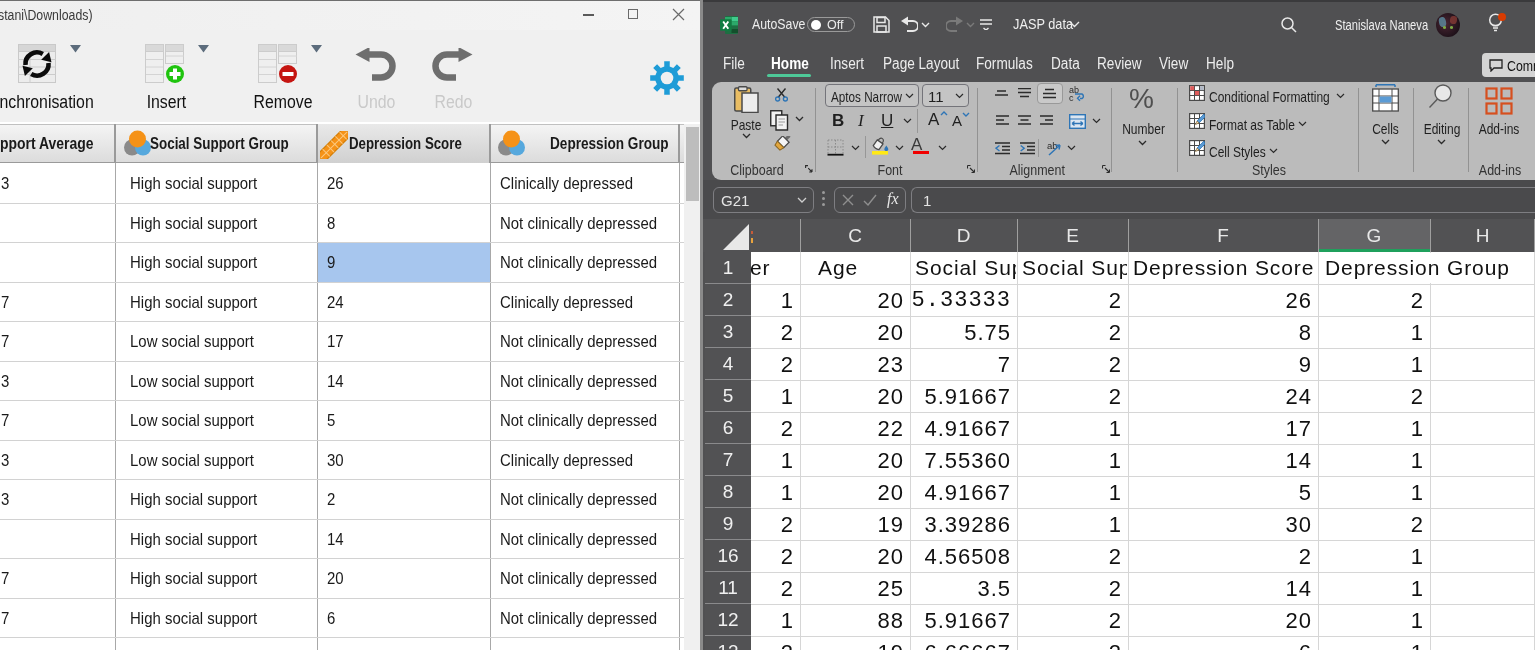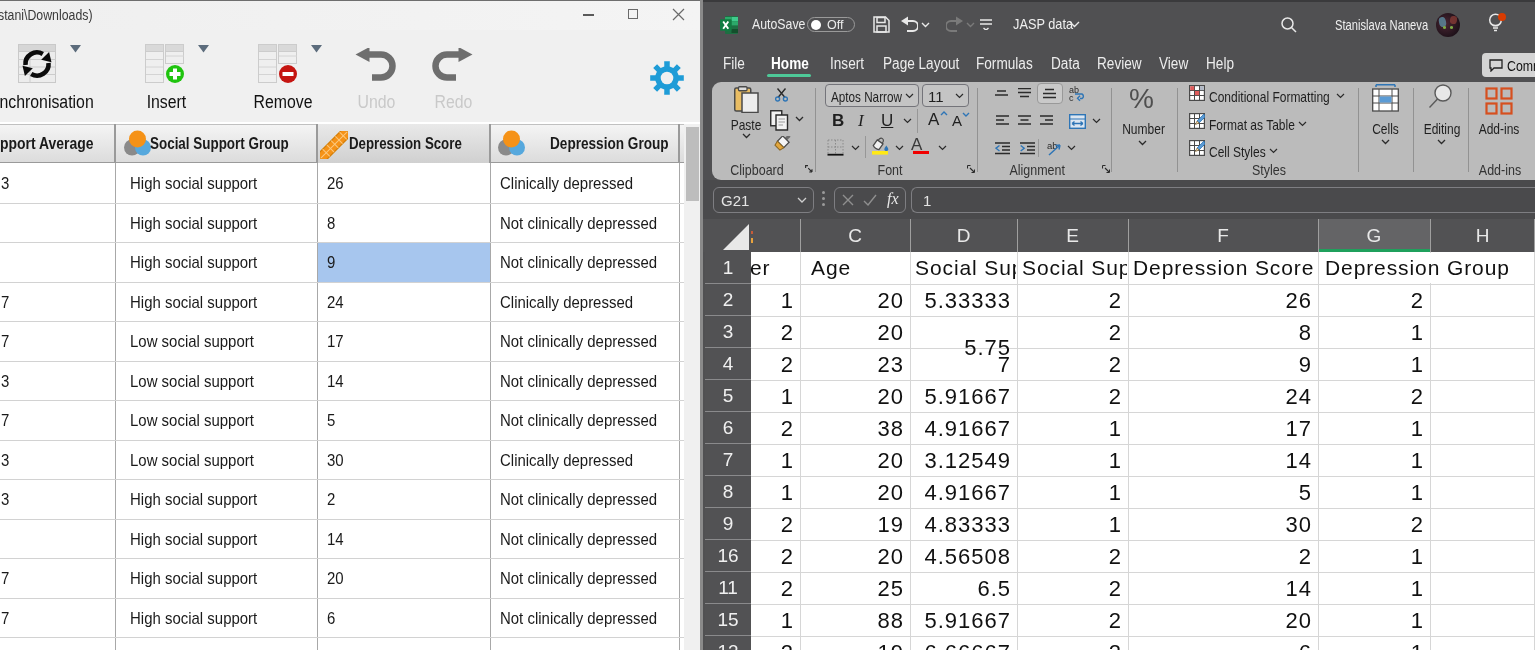--- a/index.html
+++ b/index.html
@@ -595,21 +595,21 @@
     <div class="abs" style="left:2px;top:284px;width:46px;height:32px;border-bottom:1px solid #8a8a8c;color:#f0f0f0;font-size:19px;text-align:center;line-height:32px;">2</div>
     <div class="abs" style="left:2px;top:316px;width:46px;height:32px;border-bottom:1px solid #8a8a8c;color:#f0f0f0;font-size:19px;text-align:center;line-height:32px;">3</div>
     <div class="abs" style="left:2px;top:348px;width:46px;height:32px;border-bottom:1px solid #8a8a8c;color:#f0f0f0;font-size:19px;text-align:center;line-height:32px;">4</div>
     <div class="abs" style="left:2px;top:380px;width:46px;height:32px;border-bottom:1px solid #8a8a8c;color:#f0f0f0;font-size:19px;text-align:center;line-height:32px;">5</div>
     <div class="abs" style="left:2px;top:412px;width:46px;height:32px;border-bottom:1px solid #8a8a8c;color:#f0f0f0;font-size:19px;text-align:center;line-height:32px;">6</div>
     <div class="abs" style="left:2px;top:444px;width:46px;height:32px;border-bottom:1px solid #8a8a8c;color:#f0f0f0;font-size:19px;text-align:center;line-height:32px;">7</div>
     <div class="abs" style="left:2px;top:476px;width:46px;height:32px;border-bottom:1px solid #8a8a8c;color:#f0f0f0;font-size:19px;text-align:center;line-height:32px;">8</div>
     <div class="abs" style="left:2px;top:508px;width:46px;height:32px;border-bottom:1px solid #8a8a8c;color:#f0f0f0;font-size:19px;text-align:center;line-height:32px;">9</div>
     <div class="abs" style="left:2px;top:540px;width:46px;height:32px;border-bottom:1px solid #8a8a8c;color:#f0f0f0;font-size:19px;text-align:center;line-height:32px;">16</div>
     <div class="abs" style="left:2px;top:572px;width:46px;height:32px;border-bottom:1px solid #8a8a8c;color:#f0f0f0;font-size:19px;text-align:center;line-height:32px;">11</div>
-    <div class="abs" style="left:2px;top:604px;width:46px;height:32px;border-bottom:1px solid #8a8a8c;color:#f0f0f0;font-size:19px;text-align:center;line-height:32px;">15</div>
+    <div class="abs" style="left:2px;top:604px;width:46px;height:32px;border-bottom:1px solid #8a8a8c;color:#f0f0f0;font-size:19px;text-align:center;line-height:32px;">12</div>
     <div class="abs" style="left:2px;top:636px;width:46px;height:32px;border-bottom:1px solid #8a8a8c;color:#f0f0f0;font-size:19px;text-align:center;line-height:32px;">13</div>
     <div class="abs" style="left:96.5px;top:252px;width:1px;height:398px;background:#d6d6d6;"></div>
     <div class="abs" style="left:206.5px;top:252px;width:1px;height:398px;background:#d6d6d6;"></div>
     <div class="abs" style="left:313.5px;top:252px;width:1px;height:398px;background:#d6d6d6;"></div>
     <div class="abs" style="left:424.5px;top:252px;width:1px;height:398px;background:#d6d6d6;"></div>
     <div class="abs" style="left:614.5px;top:252px;width:1px;height:398px;background:#d6d6d6;"></div>
     <div class="abs" style="left:726.5px;top:252px;width:1px;height:398px;background:#d6d6d6;"></div>
     <div class="abs" style="left:830.5px;top:252px;width:1px;height:398px;background:#d6d6d6;"></div>
     <div class="abs" style="left:48px;top:284px;width:784px;height:1px;background:#d6d6d6;"></div>
     <div class="abs" style="left:48px;top:316px;width:784px;height:1px;background:#d6d6d6;"></div>
@@ -617,83 +617,83 @@
     <div class="abs" style="left:48px;top:380px;width:784px;height:1px;background:#d6d6d6;"></div>
     <div class="abs" style="left:48px;top:412px;width:784px;height:1px;background:#d6d6d6;"></div>
     <div class="abs" style="left:48px;top:444px;width:784px;height:1px;background:#d6d6d6;"></div>
     <div class="abs" style="left:48px;top:476px;width:784px;height:1px;background:#d6d6d6;"></div>
     <div class="abs" style="left:48px;top:508px;width:784px;height:1px;background:#d6d6d6;"></div>
     <div class="abs" style="left:48px;top:540px;width:784px;height:1px;background:#d6d6d6;"></div>
     <div class="abs" style="left:48px;top:572px;width:784px;height:1px;background:#d6d6d6;"></div>
     <div class="abs" style="left:48px;top:604px;width:784px;height:1px;background:#d6d6d6;"></div>
     <div class="abs" style="left:48px;top:636px;width:784px;height:1px;background:#d6d6d6;"></div>
     <div class="abs xcell" style="left:47px;top:256px;width:50px;overflow:hidden;white-space:nowrap;">er</div>
-    <div class="abs xcell" style="left:108px;top:256px;width:100px;overflow:hidden;white-space:nowrap;">Age</div>
+    <div class="abs xcell" style="left:115px;top:256px;width:100px;overflow:hidden;white-space:nowrap;">Age</div>
     <div class="abs xcell" style="left:212px;top:256px;width:101px;overflow:hidden;white-space:nowrap;">Social Support Average</div>
     <div class="abs xcell" style="left:319px;top:256px;width:105px;overflow:hidden;white-space:nowrap;">Social Support Group</div>
     <div class="abs xcell" style="left:430px;top:256px;width:184px;overflow:hidden;white-space:nowrap;">Depression Score</div>
     <div class="abs" style="left:725px;top:253px;width:4px;height:30px;background:#fff;"></div>
       <div class="abs xcell" style="left:622px;top:256px;width:200px;white-space:nowrap;">Depression Group</div>
     <div class="abs xnum" style="left:-29px;top:288px;width:120px;text-align:right;">1</div>
     <div class="abs xnum" style="left:81px;top:288px;width:120px;text-align:right;">20</div>
-    <div class="abs xnum" style="left:188px;top:288px;width:120px;text-align:right;">5.33333</div>
+    <div class="abs xnum" style="left:188px;top:288px;width:120px;text-align:right;font-family:Liberation Mono, monospace;">5.33333</div>
     <div class="abs xnum" style="left:299px;top:288px;width:120px;text-align:right;">2</div>
     <div class="abs xnum" style="left:489px;top:288px;width:120px;text-align:right;">26</div>
     <div class="abs xnum" style="left:601px;top:288px;width:120px;text-align:right;">2</div>
     <div class="abs xnum" style="left:-29px;top:320px;width:120px;text-align:right;">2</div>
     <div class="abs xnum" style="left:81px;top:320px;width:120px;text-align:right;">20</div>
-    <div class="abs xnum" style="left:188px;top:320px;width:120px;text-align:right;margin-top:15px;">5.75</div>
+    <div class="abs xnum" style="left:188px;top:320px;width:120px;text-align:right;">5.75</div>
     <div class="abs xnum" style="left:299px;top:320px;width:120px;text-align:right;">2</div>
     <div class="abs xnum" style="left:489px;top:320px;width:120px;text-align:right;">8</div>
     <div class="abs xnum" style="left:601px;top:320px;width:120px;text-align:right;">1</div>
     <div class="abs xnum" style="left:-29px;top:352px;width:120px;text-align:right;">2</div>
     <div class="abs xnum" style="left:81px;top:352px;width:120px;text-align:right;">23</div>
     <div class="abs xnum" style="left:188px;top:352px;width:120px;text-align:right;">7</div>
     <div class="abs xnum" style="left:299px;top:352px;width:120px;text-align:right;">2</div>
     <div class="abs xnum" style="left:489px;top:352px;width:120px;text-align:right;">9</div>
     <div class="abs xnum" style="left:601px;top:352px;width:120px;text-align:right;">1</div>
     <div class="abs xnum" style="left:-29px;top:384px;width:120px;text-align:right;">1</div>
     <div class="abs xnum" style="left:81px;top:384px;width:120px;text-align:right;">20</div>
     <div class="abs xnum" style="left:188px;top:384px;width:120px;text-align:right;">5.91667</div>
     <div class="abs xnum" style="left:299px;top:384px;width:120px;text-align:right;">2</div>
     <div class="abs xnum" style="left:489px;top:384px;width:120px;text-align:right;">24</div>
     <div class="abs xnum" style="left:601px;top:384px;width:120px;text-align:right;">2</div>
     <div class="abs xnum" style="left:-29px;top:416px;width:120px;text-align:right;">2</div>
-    <div class="abs xnum" style="left:81px;top:416px;width:120px;text-align:right;">38</div>
+    <div class="abs xnum" style="left:81px;top:416px;width:120px;text-align:right;">22</div>
     <div class="abs xnum" style="left:188px;top:416px;width:120px;text-align:right;">4.91667</div>
     <div class="abs xnum" style="left:299px;top:416px;width:120px;text-align:right;">1</div>
     <div class="abs xnum" style="left:489px;top:416px;width:120px;text-align:right;">17</div>
     <div class="abs xnum" style="left:601px;top:416px;width:120px;text-align:right;">1</div>
     <div class="abs xnum" style="left:-29px;top:448px;width:120px;text-align:right;">1</div>
     <div class="abs xnum" style="left:81px;top:448px;width:120px;text-align:right;">20</div>
-    <div class="abs xnum" style="left:188px;top:448px;width:120px;text-align:right;">3.12549</div>
+    <div class="abs xnum" style="left:188px;top:448px;width:120px;text-align:right;">7.55360</div>
     <div class="abs xnum" style="left:299px;top:448px;width:120px;text-align:right;">1</div>
     <div class="abs xnum" style="left:489px;top:448px;width:120px;text-align:right;">14</div>
     <div class="abs xnum" style="left:601px;top:448px;width:120px;text-align:right;">1</div>
     <div class="abs xnum" style="left:-29px;top:480px;width:120px;text-align:right;">1</div>
     <div class="abs xnum" style="left:81px;top:480px;width:120px;text-align:right;">20</div>
     <div class="abs xnum" style="left:188px;top:480px;width:120px;text-align:right;">4.91667</div>
     <div class="abs xnum" style="left:299px;top:480px;width:120px;text-align:right;">1</div>
     <div class="abs xnum" style="left:489px;top:480px;width:120px;text-align:right;">5</div>
     <div class="abs xnum" style="left:601px;top:480px;width:120px;text-align:right;">1</div>
     <div class="abs xnum" style="left:-29px;top:512px;width:120px;text-align:right;">2</div>
     <div class="abs xnum" style="left:81px;top:512px;width:120px;text-align:right;">19</div>
-    <div class="abs xnum" style="left:188px;top:512px;width:120px;text-align:right;">4.83333</div>
+    <div class="abs xnum" style="left:188px;top:512px;width:120px;text-align:right;">3.39286</div>
     <div class="abs xnum" style="left:299px;top:512px;width:120px;text-align:right;">1</div>
     <div class="abs xnum" style="left:489px;top:512px;width:120px;text-align:right;">30</div>
     <div class="abs xnum" style="left:601px;top:512px;width:120px;text-align:right;">2</div>
     <div class="abs xnum" style="left:-29px;top:544px;width:120px;text-align:right;">2</div>
     <div class="abs xnum" style="left:81px;top:544px;width:120px;text-align:right;">20</div>
     <div class="abs xnum" style="left:188px;top:544px;width:120px;text-align:right;">4.56508</div>
     <div class="abs xnum" style="left:299px;top:544px;width:120px;text-align:right;">2</div>
     <div class="abs xnum" style="left:489px;top:544px;width:120px;text-align:right;">2</div>
     <div class="abs xnum" style="left:601px;top:544px;width:120px;text-align:right;">1</div>
     <div class="abs xnum" style="left:-29px;top:576px;width:120px;text-align:right;">2</div>
     <div class="abs xnum" style="left:81px;top:576px;width:120px;text-align:right;">25</div>
-    <div class="abs xnum" style="left:188px;top:576px;width:120px;text-align:right;">6.5</div>
+    <div class="abs xnum" style="left:188px;top:576px;width:120px;text-align:right;">3.5</div>
     <div class="abs xnum" style="left:299px;top:576px;width:120px;text-align:right;">2</div>
     <div class="abs xnum" style="left:489px;top:576px;width:120px;text-align:right;">14</div>
     <div class="abs xnum" style="left:601px;top:576px;width:120px;text-align:right;">1</div>
     <div class="abs xnum" style="left:-29px;top:608px;width:120px;text-align:right;">1</div>
     <div class="abs xnum" style="left:81px;top:608px;width:120px;text-align:right;">88</div>
     <div class="abs xnum" style="left:188px;top:608px;width:120px;text-align:right;">5.91667</div>
     <div class="abs xnum" style="left:299px;top:608px;width:120px;text-align:right;">2</div>
     <div class="abs xnum" style="left:489px;top:608px;width:120px;text-align:right;">20</div>
     <div class="abs xnum" style="left:601px;top:608px;width:120px;text-align:right;">1</div>
     <div class="abs xnum" style="left:-29px;top:640px;width:120px;text-align:right;">2</div>

